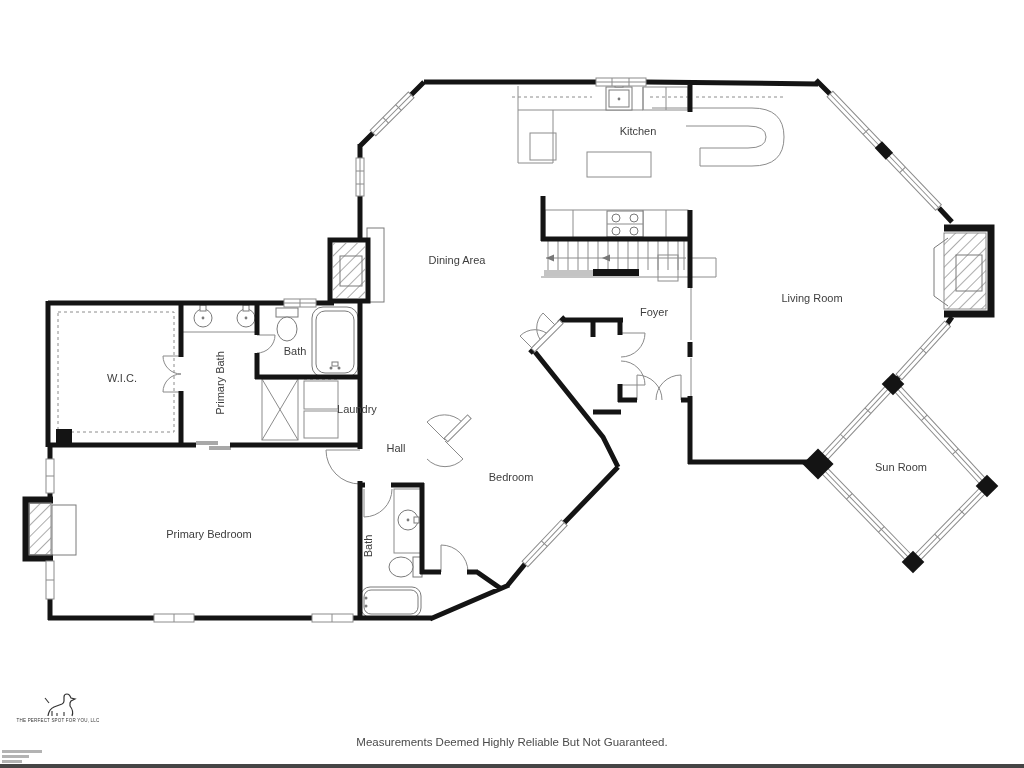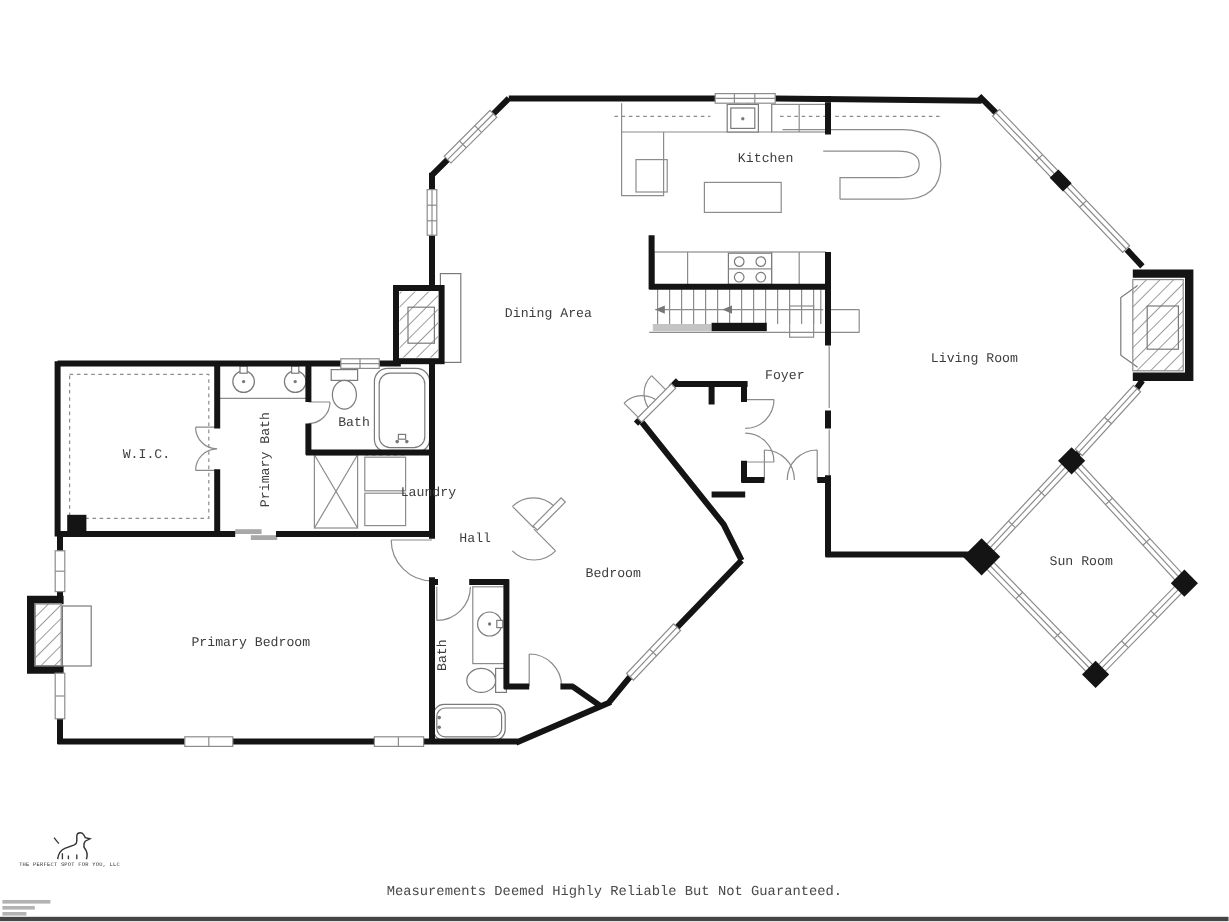--- a/index.html
+++ b/index.html
@@ -1,21 +1,21 @@
 <!DOCTYPE html>
 <html style="--wall: #141414; --line: #8c8c8c; --label: #3d3d3d; --footer_text: #4a4a4a;"><head>
 <meta charset="utf-8">
 <style>
   :root{
     --wall:#141414; --line:#8c8c8c; --fix:#7a7a7a; --label:#3d3d3d;
     --footer_text:#4a4a4a; --accentbar:#454545;
   }
   html,body{margin:0;padding:0;background:#fff;}
   #page{position:relative;width:1024px;height:768px;background:#ffffff;overflow:hidden;
-        font-family:Liberation Mono, monospace;}
+        font-family:Liberation Sans, sans-serif;}
   svg{position:absolute;left:0;top:0;}
   .wall{stroke:var(--wall);stroke-width:5;fill:none;stroke-linecap:butt;}
   .wall6{stroke:var(--wall);stroke-width:7;fill:none;}
   .wall5{stroke:var(--wall);stroke-width:5;fill:#fff;}
   .thin{stroke:var(--line);stroke-width:1;fill:none;}
   .fix{stroke:var(--fix);stroke-width:1;fill:#fff;}
   .fixn{stroke:var(--fix);stroke-width:1;fill:none;}
   .dash{stroke:var(--line);stroke-width:1;fill:none;stroke-dasharray:3,3;}
   .win{fill:#fff;stroke:var(--line);stroke-width:1;}
   .blk{fill:var(--wall);stroke:none;}

